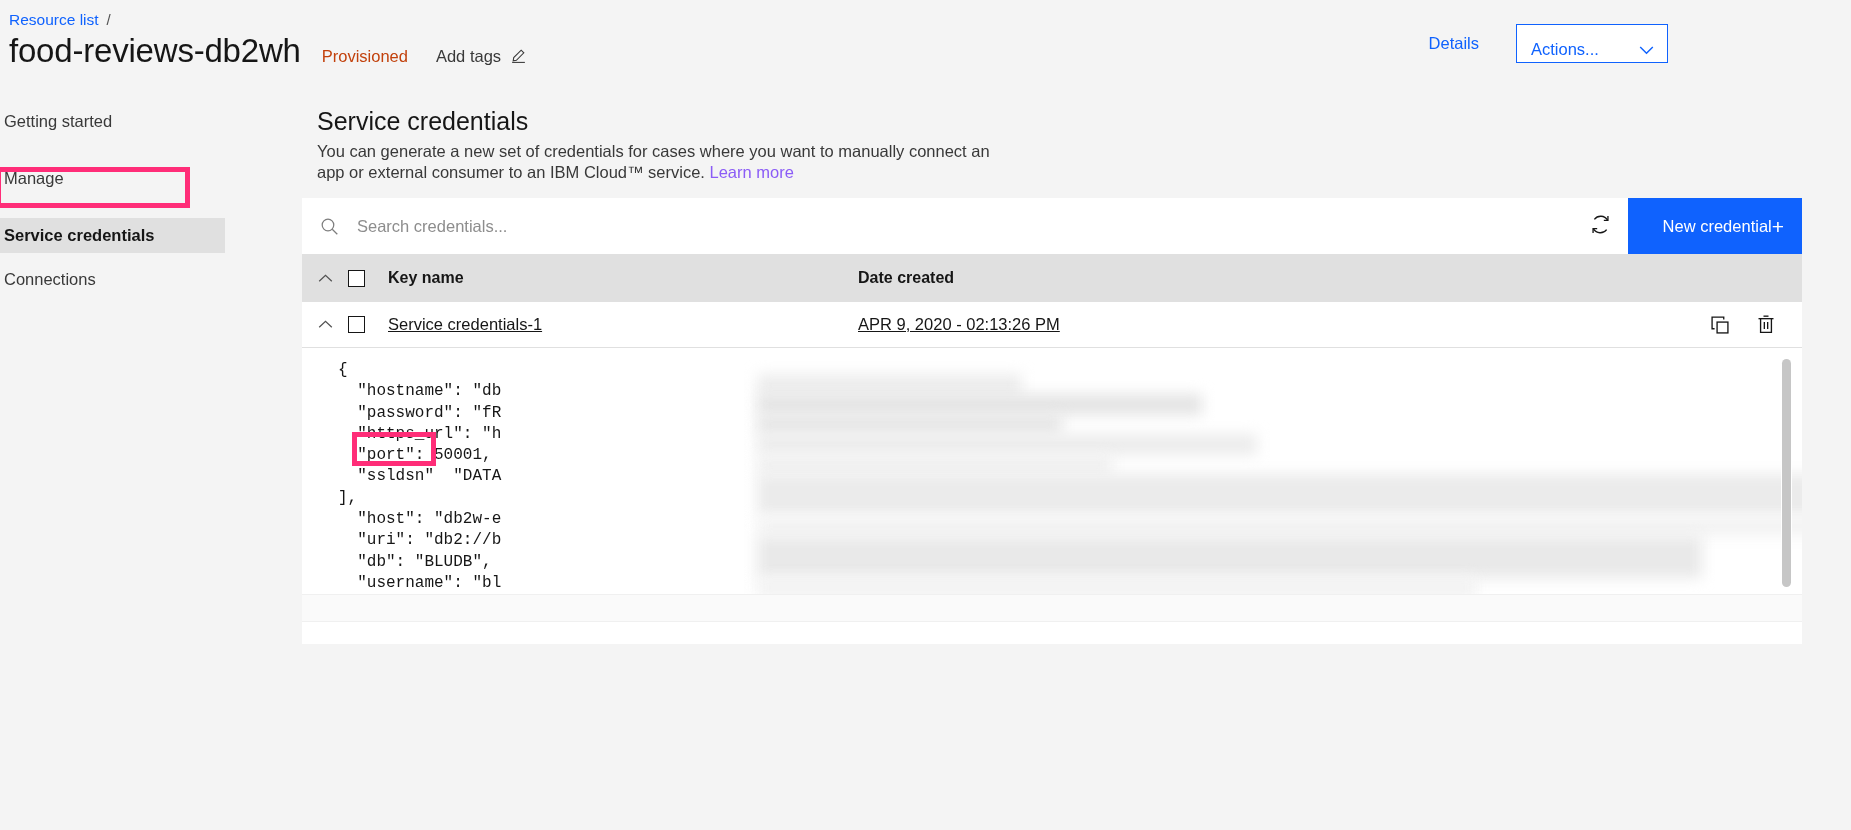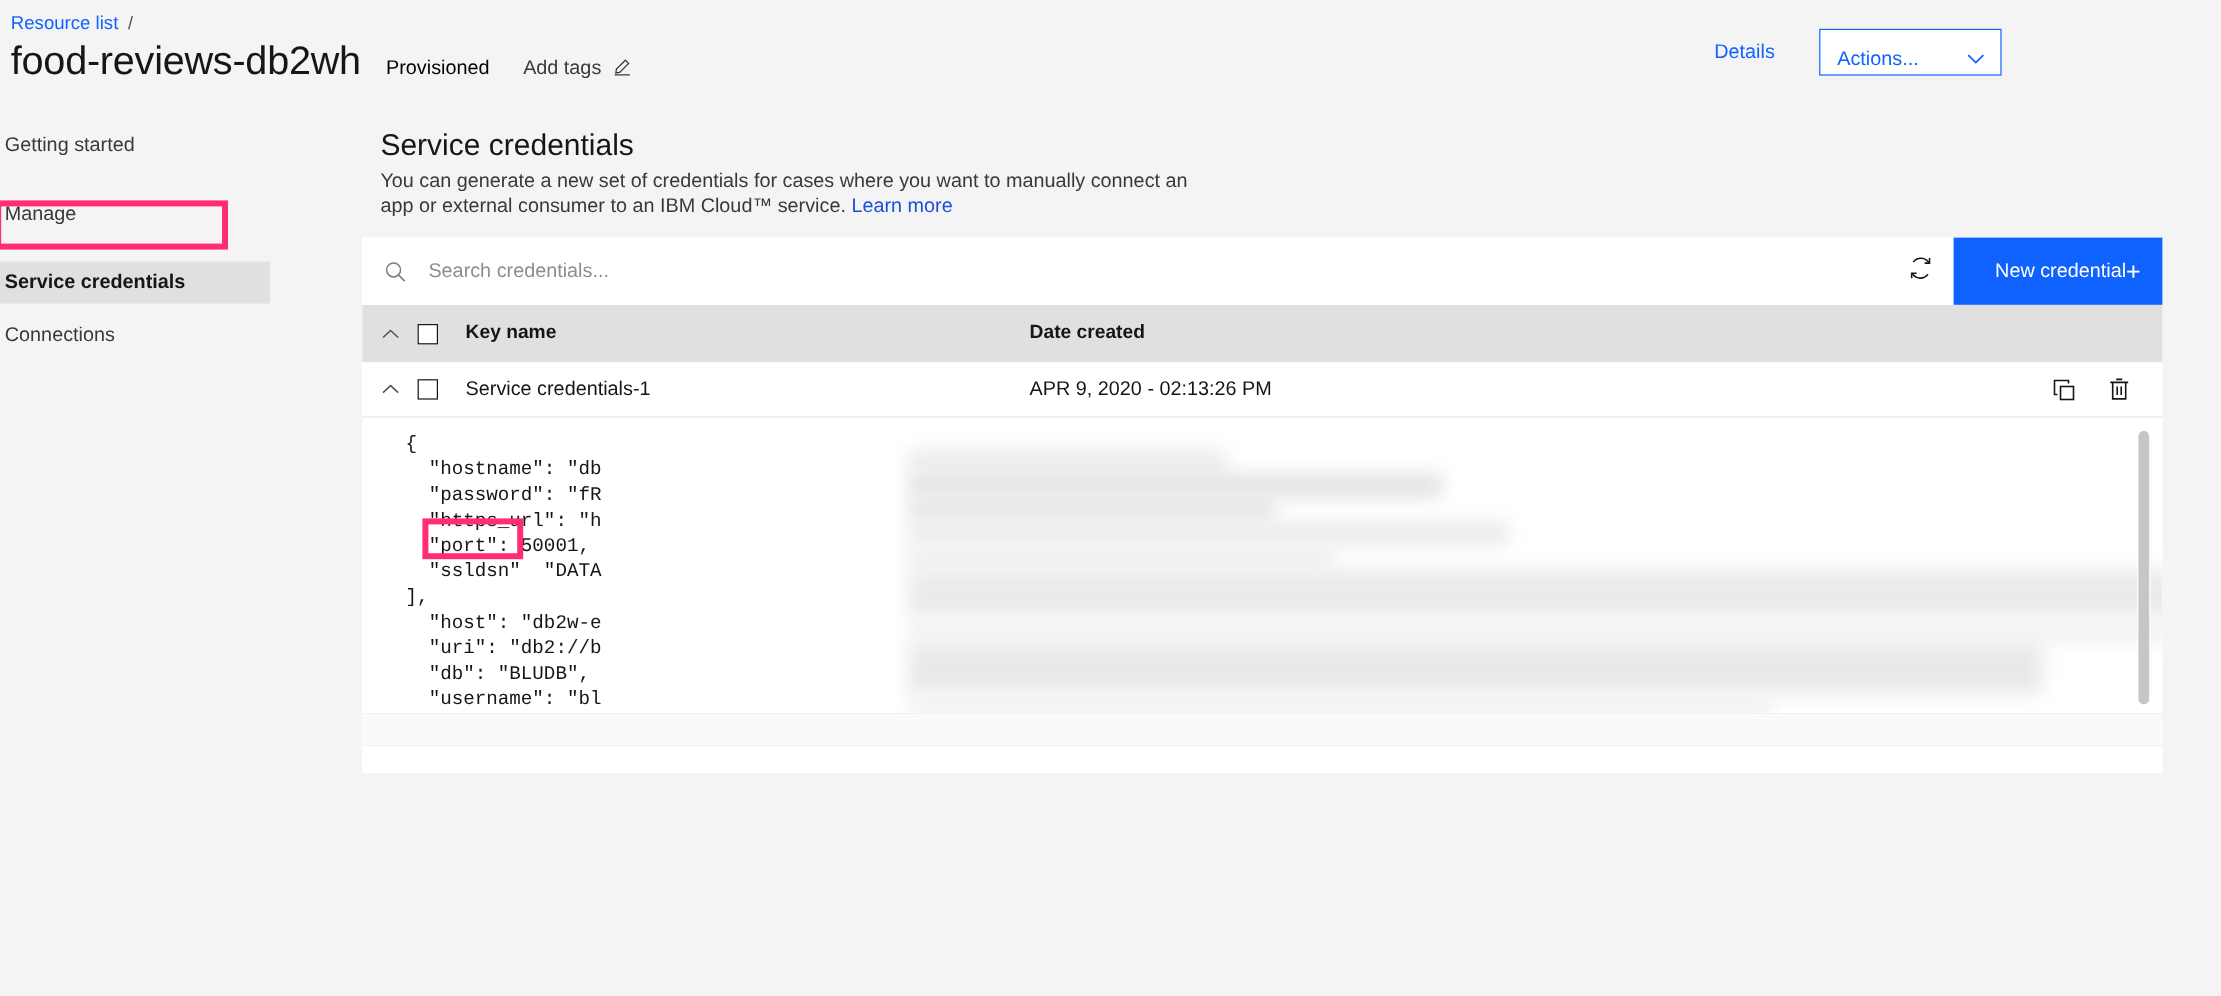--- a/index.html
+++ b/index.html
@@ -54,21 +54,21 @@
   }
   .page-title {
     font-size: 33px;
     font-weight: 400;
     line-height: 40px;
     color: #161616;
     letter-spacing: -0.2px;
   }
   .status-text {
     font-size: 16.5px;
-    color: #000000;
+    color: #c2410c;
     margin-left: 21px;
     line-height: 24px;
   }
   .add-tags {
     font-size: 16.5px;
     color: #393939;
     margin-left: 28px;
     line-height: 24px;
     cursor: pointer;
   }
@@ -168,21 +168,21 @@
   }
   .section-desc {
     position: absolute;
     left: 92px; top: 53px;
     width: 700px;
     font-size: 16.5px;
     line-height: 21px;
     color: #393939;
   }
   .section-desc a {
-    color: #1d4ed8;
+    color: #8b5cf6;
     text-decoration: none;
   }
 
   
   .card {
     position: absolute;
     left: 77px; top: 110px;
     width: 1500px;
     background: #ffffff;
   }
@@ -272,20 +272,21 @@
 
   .trow {
     height: 46px;
     background: #ffffff;
     display: flex;
     align-items: center;
     font-size: 16.5px;
     color: #161616;
     font-weight: 400;
     border-bottom: 1px solid #e0e0e0;
+    text-decoration: underline;
   }
   .trow .col-key, .trow .col-date { font-weight: 400; }
   .row-icons {
     display: flex;
     align-items: center;
     gap: 26px;
     padding-right: 26px;
   }
   .icon-btn { cursor: pointer; display: flex; align-items: center; }
 

